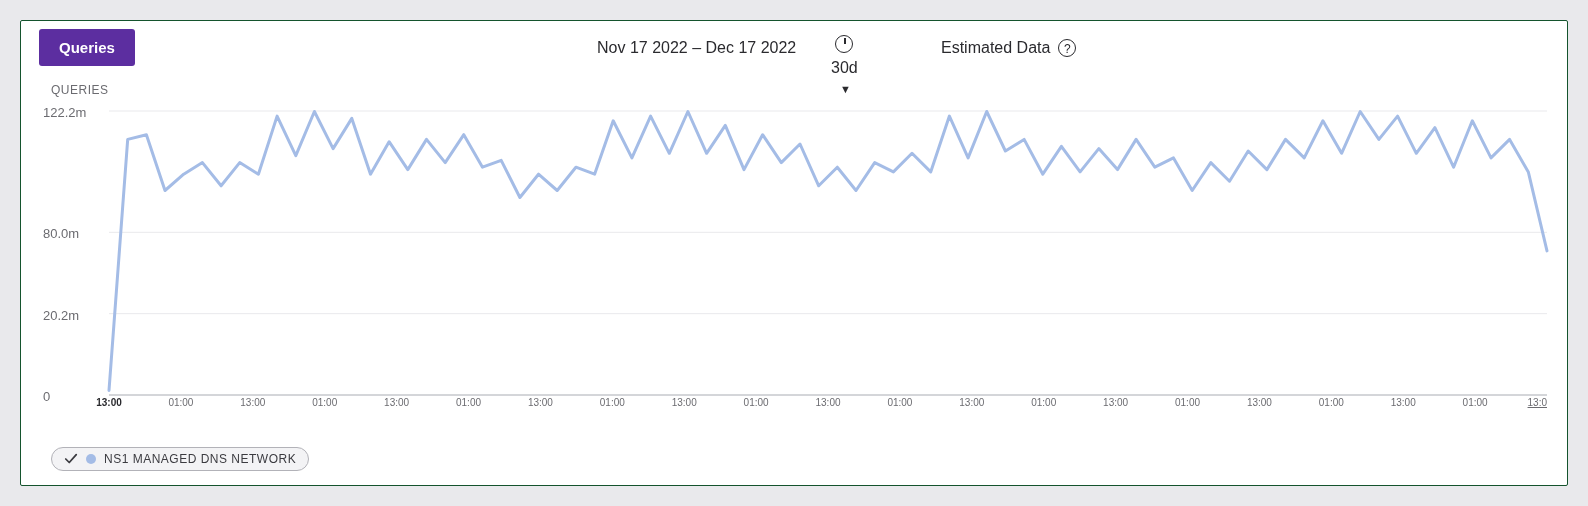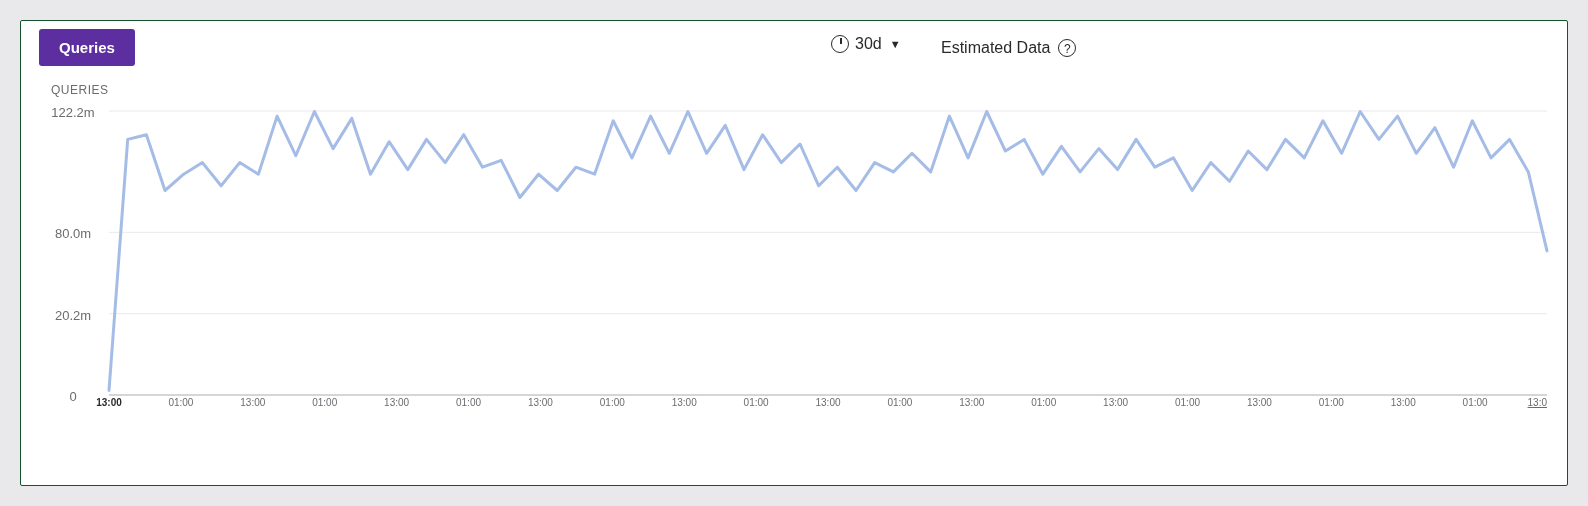--- a/index.html
+++ b/index.html
@@ -46,21 +46,21 @@
     border-radius: 3px;
     cursor: pointer;
   }
   .date-range {
     position: absolute; left: 576px; top: 10px;
     font-size: 16px;
   }
   .period {
     position: absolute; left: 810px; top: 6px;
     display: inline-flex; align-items: center; gap: 6px;
-    font-size: 16px; cursor: pointer;
+    font-size: 16px; cursor: pointer; flex-direction: column;
   }
   .circle-icon {
     display:inline-block; width:18px; height:18px; border:1.5px solid var(--text);
     border-radius:50%; position:relative;
   }
   .clock-hand { position:absolute; width:1.5px; height:6px; background:var(--text); left:8px; top:2px; }
   .caret { font-size: 11px; margin-left: 2px; }
   .est {
     position: absolute; left: 920px; top: 10px;
     display:inline-flex; align-items:center; gap:8px;
@@ -79,21 +79,21 @@
   .plot {
     position:absolute;
     left: 88px; right: 20px; top: 90px; bottom: 90px;
   }
   svg { width:100%; height:100%; overflow:visible; }
   .grid-line { stroke: var(--grid); stroke-width:1; }
   .baseline { stroke: var(--axis); stroke-width:1; }
   .series-line { fill:none; stroke: var(--series); stroke-width:3; stroke-linejoin:round; stroke-linecap:round; }
   .ytick {
     position:absolute; right: calc(100% - 82px);
-    width:60px; text-align:center;
+    width:60px; text-align:left;
     font-size:13px; color:var(--muted);
     transform: translateY(-50%);
   }
   .x-axis {
     position:absolute; left:88px; right:20px; bottom:70px; height:18px;
   }
   .xtick {
     position:absolute; top:0; transform:translateX(-50%);
     font-size:10px; color:var(--muted); white-space:nowrap;
   }
@@ -113,20 +113,21 @@
   .check svg { width:14px; height:14px; display:block; }
   .swatch { width:10px; height:10px; border-radius:50%; background:var(--series); display:inline-block; }
 </style>
 </head>
 <body>
 
 <div class="card">
 
   <div class="header">
     <div class="tab">Queries</div>
+    <div class="date-range">Nov 17 2022 – Dec 17 2022</div>
     <div class="period">
       <span class="circle-icon">
           <span class="clock-hand"></span>
         </span>
       <span>30d</span>
       <span class="caret">▼</span>
     </div>
     <div class="est">
       <span>Estimated Data</span>
       <span class="help">?</span>
@@ -164,18 +165,27 @@
       <div class="xtick" style="left: 65%;">01:00</div>
       <div class="xtick" style="left: 70%;">13:00</div>
       <div class="xtick" style="left: 75%;">01:00</div>
       <div class="xtick" style="left: 80%;">13:00</div>
       <div class="xtick" style="left: 85%;">01:00</div>
       <div class="xtick" style="left: 90%;">13:00</div>
       <div class="xtick" style="left: 95%;">01:00</div>
       <div class="xtick" style="left: 100%; transform: translateX(-100%); text-decoration: underline;">13:0</div>
     </div>
 
+  <div class="legend">
+    <span class="check">
+      <svg viewBox="0 0 16 16">
+          <path d="M2 8 L6 12 L14 3" fill="none" stroke="#3b3b40" stroke-width="2" stroke-linecap="round" stroke-linejoin="round"></path>
+        </svg>
+    </span>
+    <span class="swatch"></span>
+    <span>NS1 MANAGED DNS NETWORK</span>
+  </div>
 
 <div class="ytick" style="top: 91px;">122.2m</div>
     <div class="ytick" style="top: 212.316px;">80.0m</div>
     <div class="ytick" style="top: 293.658px;">20.2m</div>
     <div class="ytick" style="top: 375px;">0</div>
   </div>
 
 </body></html>

